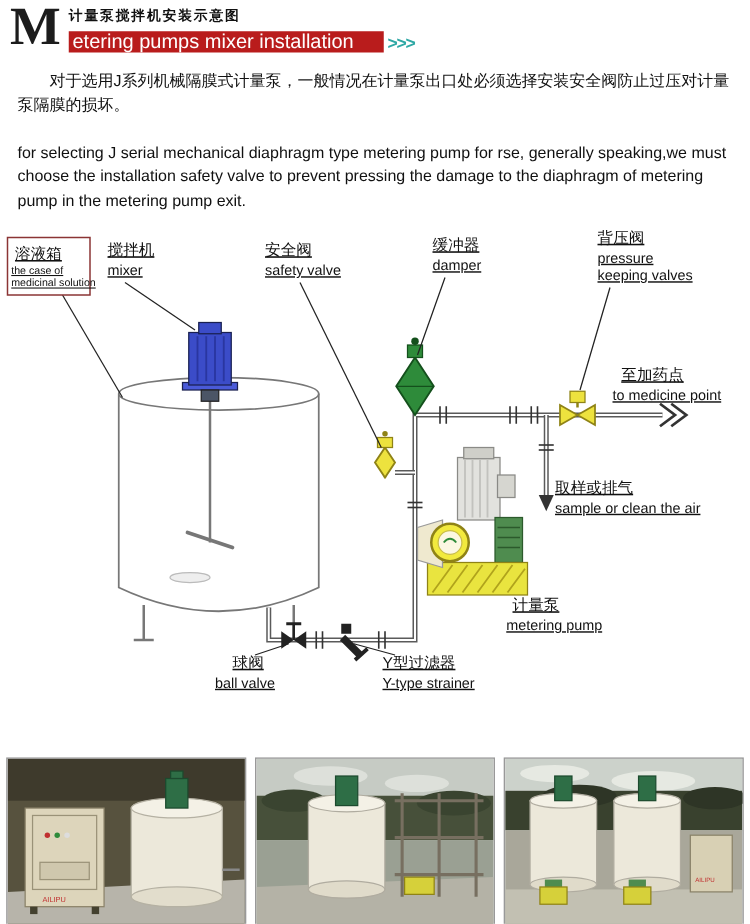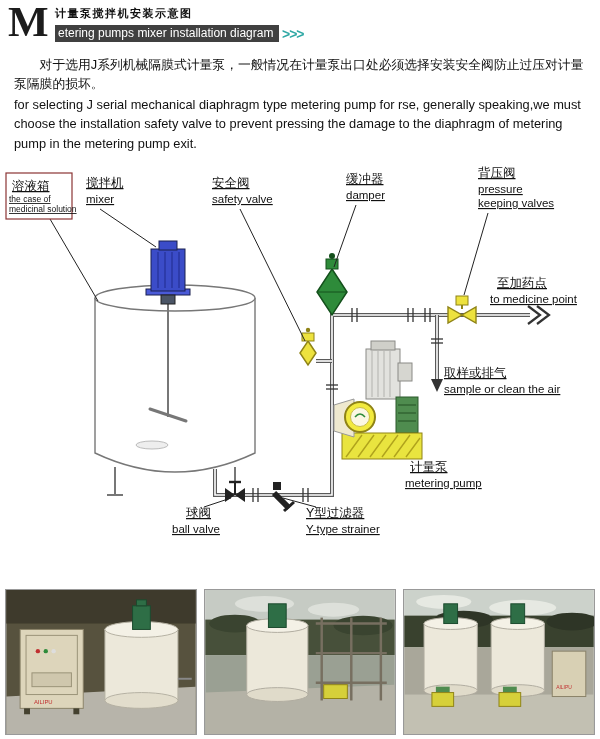--- a/index.html
+++ b/index.html
@@ -11,26 +11,26 @@
   }
   .header { position:relative; height:46px; padding:4px 0 0 8px; }
   .logo-m {
     position:absolute; left:8px; top:1px;
     font-family:"Liberation Serif", serif;
     font-weight:bold; font-size:43px; line-height:41px; color:#1c1c1c;
   }
   .title-cn { margin:0 0 0 47px; font-size:11px; font-weight:bold; letter-spacing:1.5px; line-height:19px; }
   .title-row { display:flex; align-items:center; margin:2px 0 0 47px; }
   .en-bar {
-    background:#404040; color:#fff; font-size:12px;
-    height:17px; line-height:17px; width:224px; padding-left:3px;
+    background:#b91c1c; color:#fff; font-size:16px;
+    height:17px; line-height:17px; width:252px; padding-left:3px;
   }
   .arrows { color:#2fa8a5; font-weight:bold; font-size:14px; margin-left:3px; letter-spacing:-1px; }
   .intro { margin:9px 14px 0 14px; font-size:12.8px; line-height:1.52; }
-  .intro .cn { display:block; text-indent:2em; margin-bottom:1px; }
+  .intro .cn { display:block; text-indent:2em; margin-bottom:18px; }
   .diagram { display:block; margin-top:0; }
   .dlbl     { font-size:12.5px; fill:#111; text-decoration:underline; }
   .dlbl-en  { font-size:11.5px; fill:#111; text-decoration:underline; }
   .dlbl-sm  { font-size:8.5px;  fill:#111; text-decoration:underline; }
   .photos { display:flex; justify-content:space-between; padding:0 5px; margin-top:6px; }
   .photo  { width:192px; height:146px; border:1px solid #999; background:#ddd; display:block; }
 </style>
 </head>
 <body>
 

